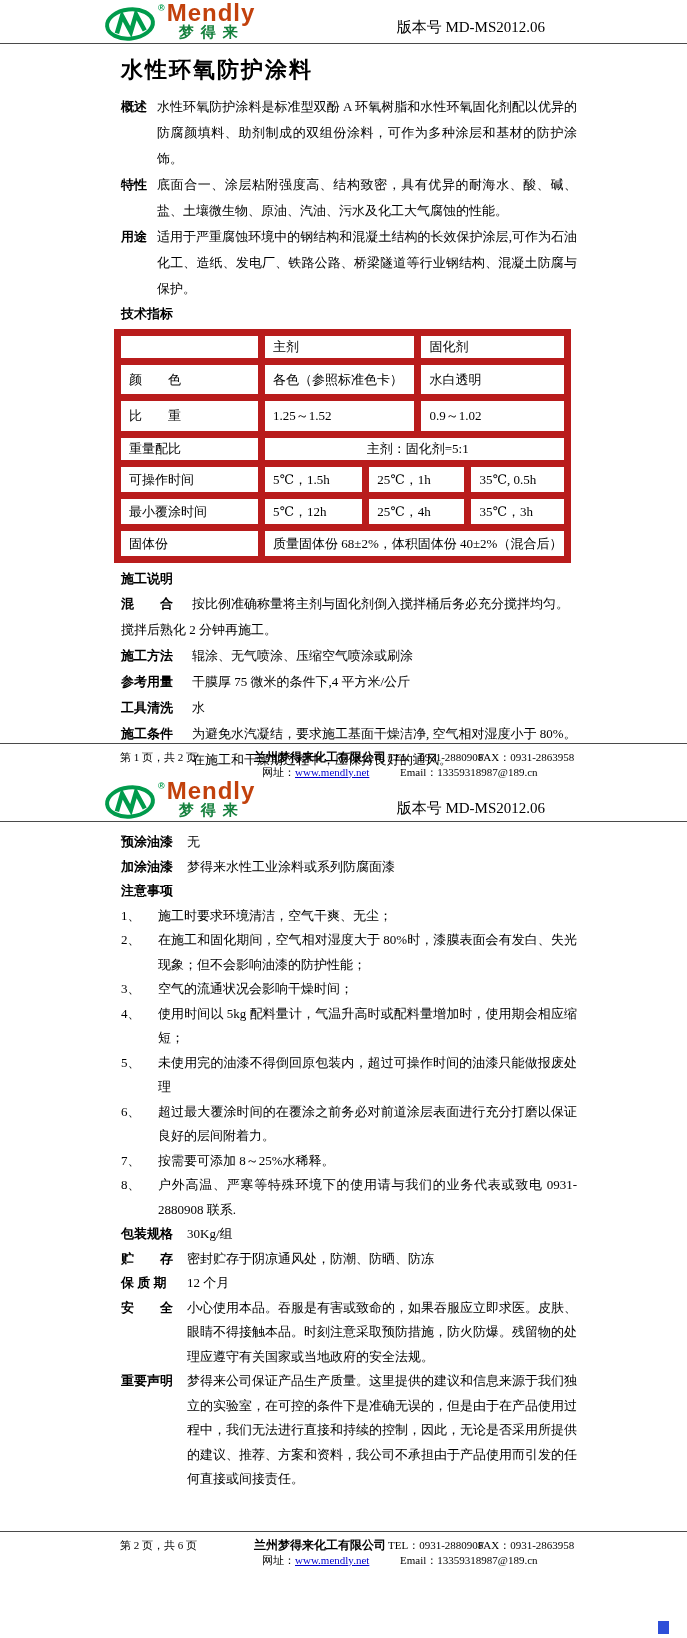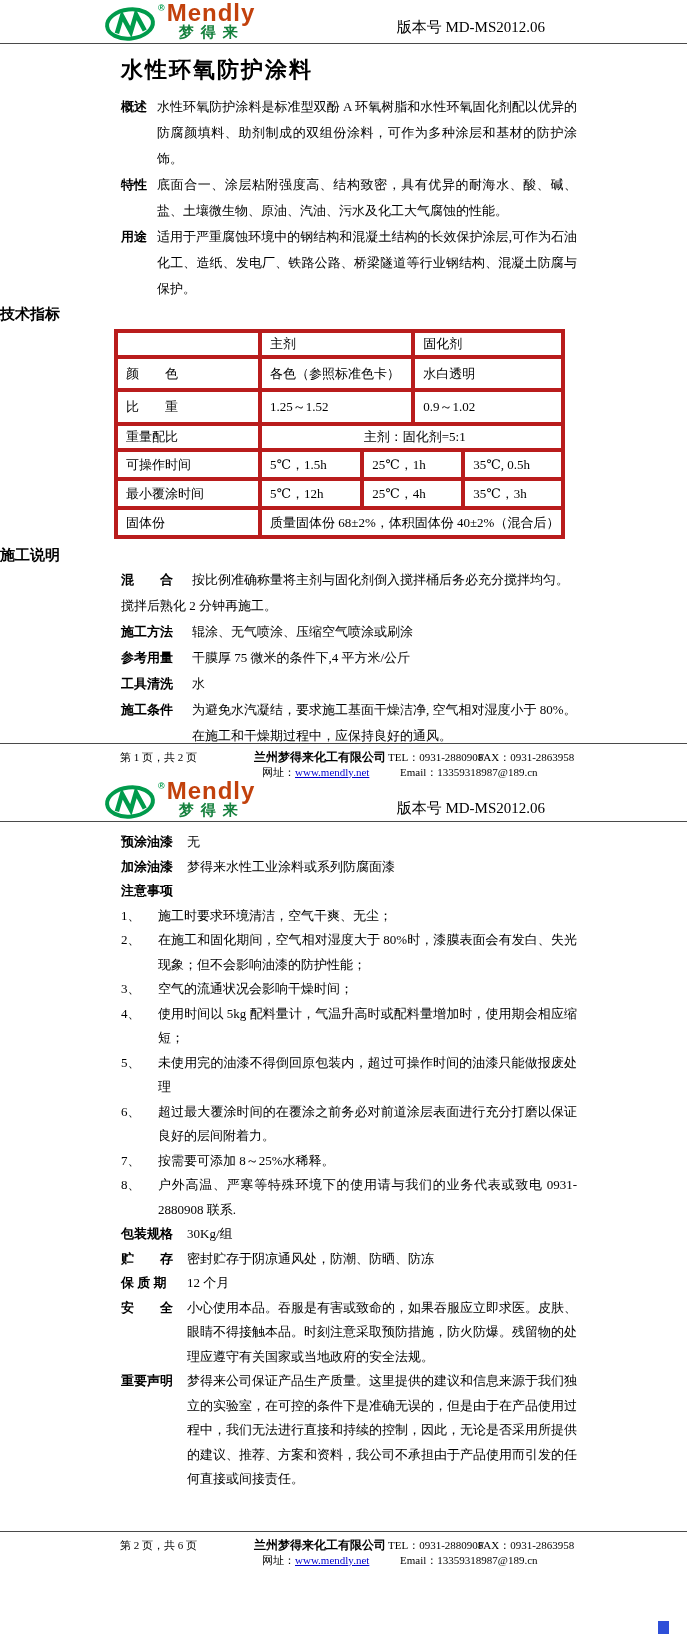--- a/index.html
+++ b/index.html
@@ -25,24 +25,24 @@
   .brand-cn{color:#15803d;font-weight:bold;font-size:15px;line-height:17px;letter-spacing:7px;margin-left:12px;font-family:"Liberation Sans","DejaVu Sans",sans-serif;}
   .version{position:absolute;right:142px;bottom:6px;font-size:15px;}
   .hdr2 .version{bottom:3px;}
 
   
   .title{margin:11px 0 9px 121px;font-size:22px;font-weight:bold;letter-spacing:2px;
          font-family:"Liberation Sans","DejaVu Sans",sans-serif;}
   .para{display:flex;margin:0 0 0 121px;width:456px;line-height:26px;font-size:13px;}
   .para .lbl{font-weight:bold;width:36px;flex:none;}
   .para .txt{flex:1;text-align:justify;}
-  .h2{font-weight:bold;font-size:15px;line-height:24px;}
+  .h2{margin-left:121px;font-weight:bold;font-size:13px;line-height:24px;}
 
   table.spec{border-collapse:collapse;margin:3px 0 4px 114px;font-size:13px;table-layout:fixed;}
-  table.spec td{border:4px solid #b91c1c;padding:0 2px 0 8px;vertical-align:middle;overflow:hidden;white-space:nowrap;}
+  table.spec td{border:7px solid #b91c1c;padding:0 2px 0 8px;vertical-align:middle;overflow:hidden;white-space:nowrap;}
   tr.rh0 td{height:22px;} tr.rh1 td{height:29px;} tr.rh2 td{height:30px;}
   tr.rh3 td{height:22px;margin-left:20px;} tr.rh4 td{height:25px;}
   td.center{text-align:center;padding-left:0;}
 
   .crow{display:flex;margin-left:121px;width:456px;line-height:26px;font-size:13px;}
   .crow .lbl{font-weight:bold;width:71px;flex:none;}
   .crow .txt{flex:1;}
   .flush{margin-left:121px;line-height:26px;font-size:13px;}
 
   

